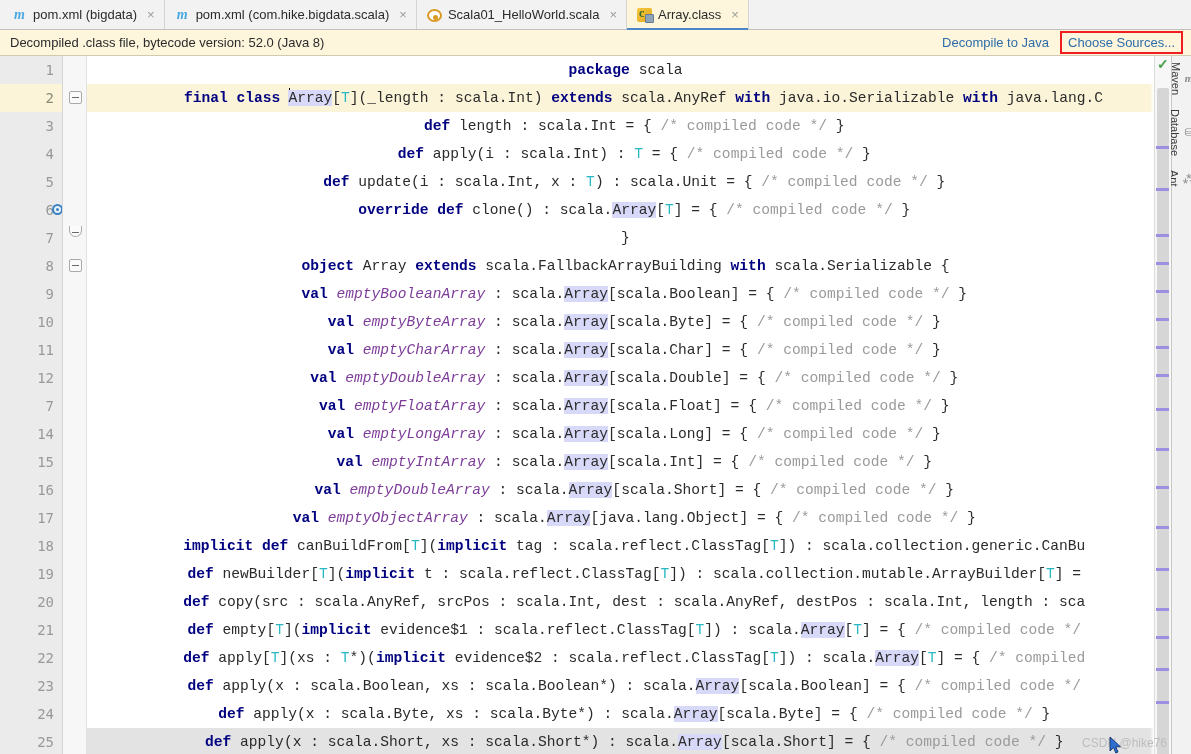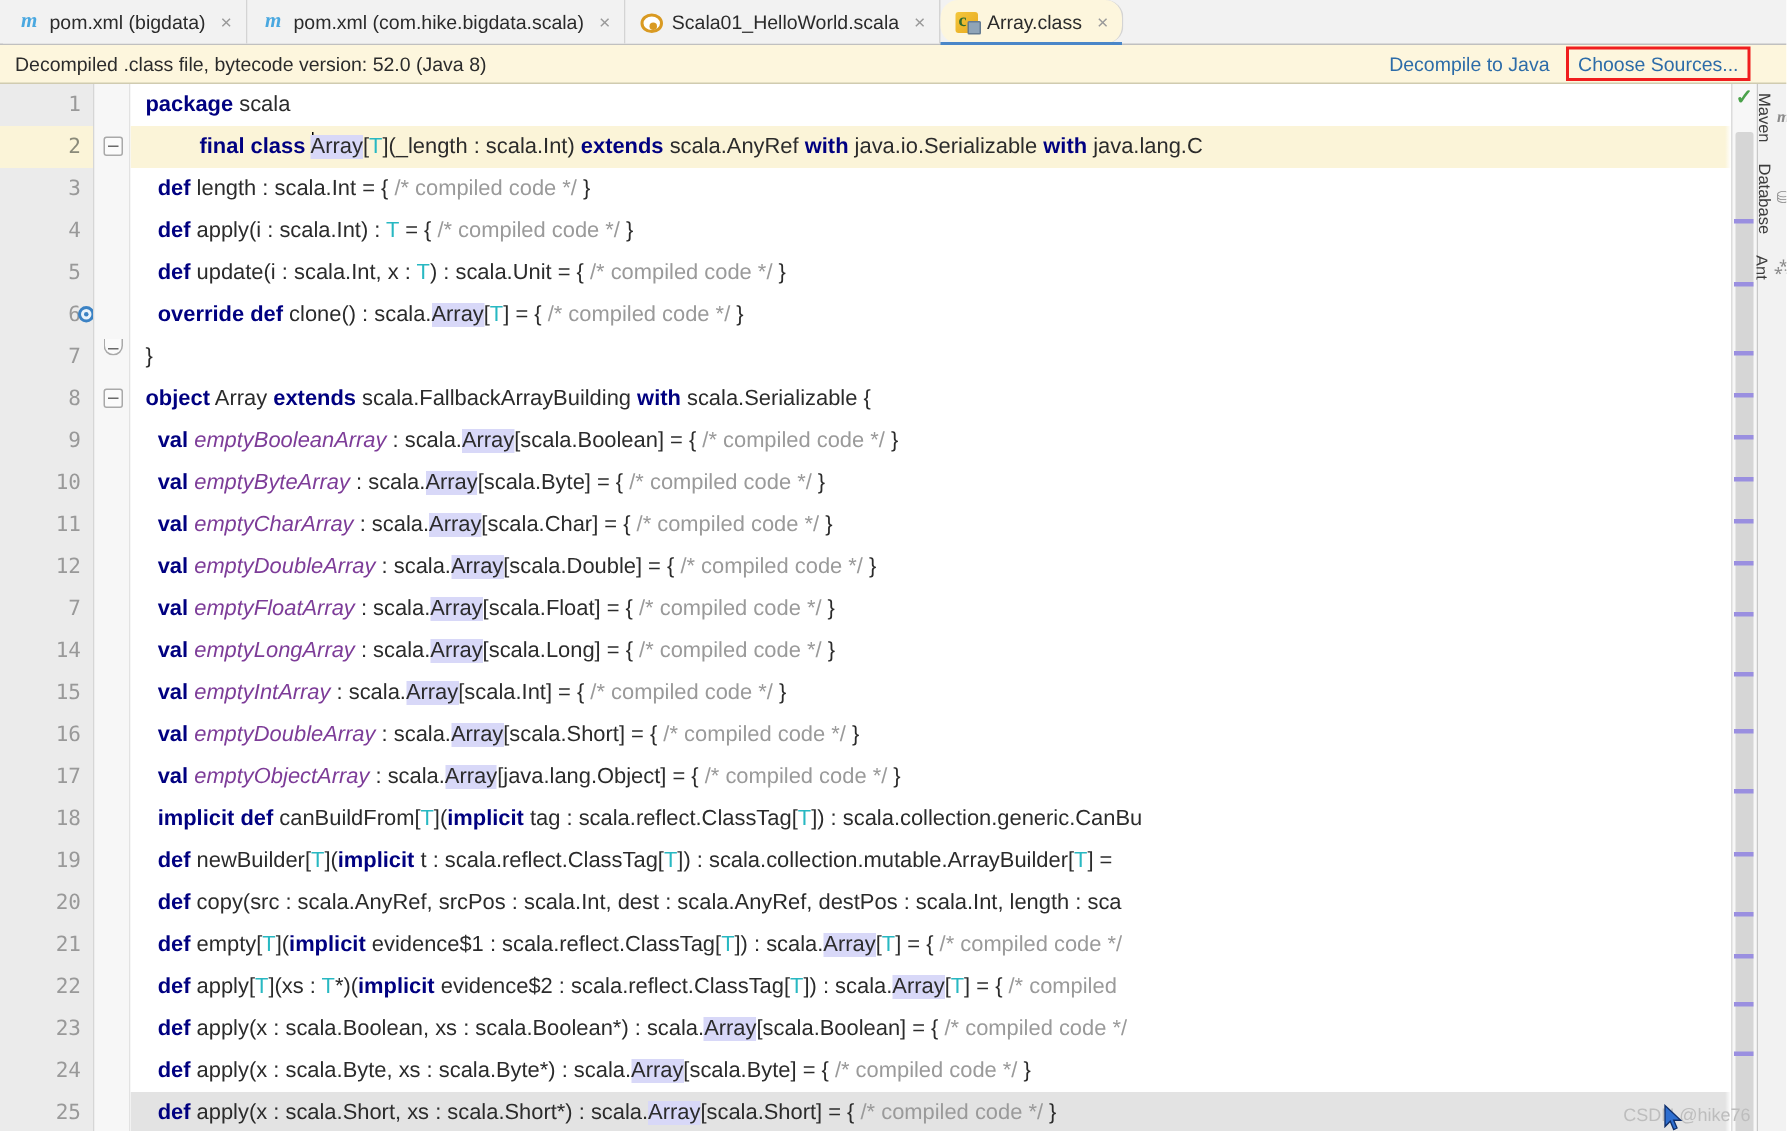--- a/index.html
+++ b/index.html
@@ -28,21 +28,20 @@
     font-size: 13px;
     color: #2b2b2b;
     background: #f2f2f2;
     border-right: 1px solid #d4d4d4;
     position: relative;
     cursor: default;
     white-space: nowrap;
   }
   .tab.active {
     background: #fdf6dd;
-    border-radius: 12px;
   }
   .tab.active::after {
     content: ""; position: absolute; left: 0; right: 0; bottom: -1px;
     height: 2px; background: #4a86c8;
   }
   .tab .tclose {
     color: #9a9a9a; font-size: 13px; margin-left: 3px;
     line-height: 1; padding: 0 1px;
   }
   .ticon { width: 15px; height: 15px; display: inline-block; position: relative; flex: 0 0 15px; }
@@ -80,21 +79,21 @@
     width:7px; height:7px; background:#8fa4b8; border:1px solid #657b91;
     border-radius:1px;
   }
 
   
   .notif {
     height: 24px; min-height: 26px;
     background: #fdf6dd;
     border-bottom: 1px solid #d0cbb0;
     display: flex; align-items: center;
-    padding: 0 24px 0 10px;
+    padding: 0 8px 0 10px;
     font-size: 13px; color: #2b2b2b;
     position: relative;
   }
   .notif .spacer { flex: 1 1 auto; }
   .notif-link {
     color: #2d6ca8; font-size: 13px; cursor: pointer;
     margin-right: 14px;
   }
   .notif-link.boxed {
     margin-right: 3px;
@@ -153,26 +152,27 @@
   }
   .foldbox::after {
     content:""; position:absolute; left:2px; top:5px;
     width:7px; height:1px; background:#6a6a6a;
   }
   .foldbox.end { border-radius: 0 0 7px 7px; border-top:none; height:11px; top:2px;}
   .foldbox.end::after { top:6px; }
 
   .codeline {
     height: 28px; line-height: 28px;
-    font-family: Liberation Sans, sans-serif;
+    font-family: Liberation Mono, monospace;
     font-size: 14.6px;
     white-space: pre;
     color: #2b2b2b;
     padding-left: 10px;
     position: relative;
+    text-align: center;
   }
   .codeline.cur { background: #fbf4d8; padding-left: 46px; }
   .codeline.sel { background: #e3e3e3; }
 
   .kw { color: #000080; font-weight: bold; }
   .cmt { color: #9a9a9a; }
   .id  { color: #2b2b2b; }
   .fld { color: #7d3c98; font-style: italic; }
   .tp  { color: #28b8c2; }
   .hl  { background: #d8d8f8; }

